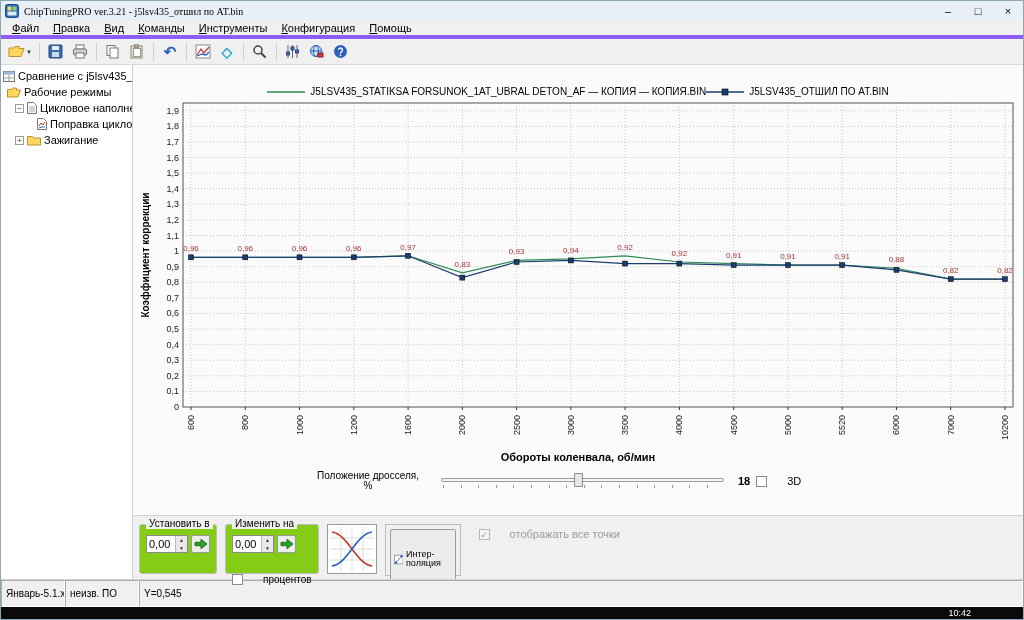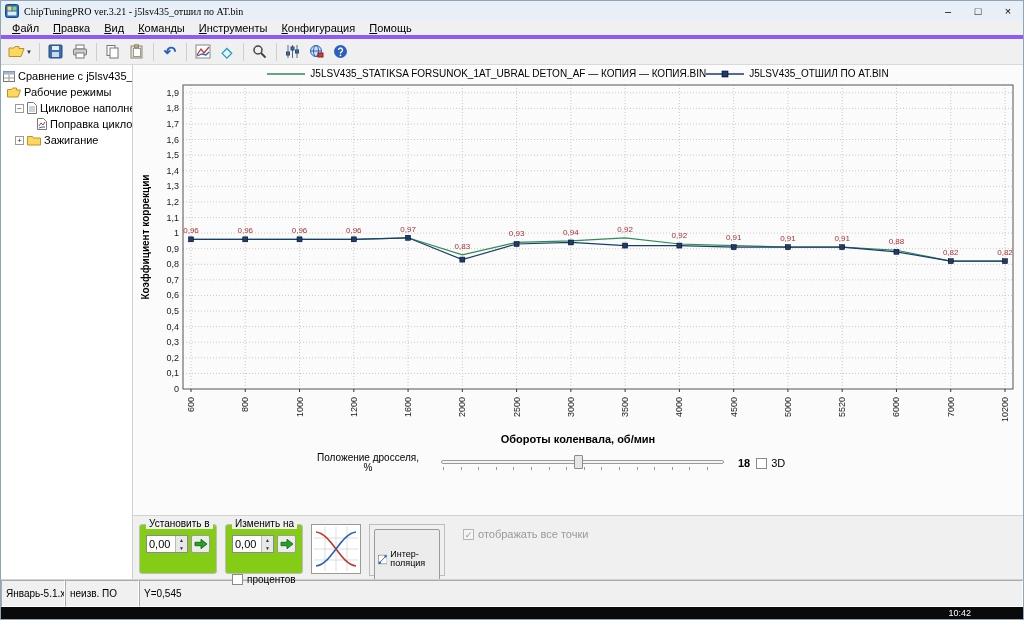--- a/index.html
+++ b/index.html
@@ -33,37 +33,37 @@
   .tree-row { display:flex; align-items:center; height:16px; white-space:nowrap; overflow:hidden; cursor:default; }
   .tree-row .lbl { overflow:hidden; text-overflow:clip; }
   .expander { width:9px; height:9px; border:1px solid #9a9a9a; background:#fff; font-size:8px; line-height:7px; text-align:center; margin-right:3px; flex:0 0 auto; color:#333; }
   .tree-ico { margin-right:3px; flex:0 0 auto; }
 
   .main { flex:1 1 auto; display:flex; flex-direction:column; background:#fbfbfb; min-width:0; }
 
   
   .chart-region { flex:1 1 auto; background:#fbfbfb; overflow:hidden; }
   .chart-title { text-align:center; font-weight:bold; font-size:11px; margin-top:8px; color:#1a1a1a; }
-  .legend { display:flex; justify-content:center; align-items:center; margin-top:3px; font-size:10px; }
+  .legend { display:flex; justify-content:center; align-items:center; margin-top:21px; font-size:10px; }
   .legend-item { display:flex; align-items:center; gap:5px; }
   svg text { font-family:"Liberation Sans", sans-serif; }
   .xaxis-label { text-align:center; font-weight:bold; font-size:11px; margin-top:-2px; }
 
   
   .throttle-row { display:flex; align-items:center; margin-top:8px; padding-left:170px; }
   .throttle-label { text-align:center; line-height:10px; font-size:10px; margin-right:8px; width:130px; }
   .slider { position:relative; width:283px; height:18px; flex:0 0 auto; }
   .slider .groove { position:absolute; left:0; right:0; top:6px; height:4px; background:#f5f5f5; border:1px solid #9a9a9a; border-radius:2px; }
   .slider .ticks { position:absolute; left:2px; right:2px; top:13px; height:3px;
     background:repeating-linear-gradient(90deg,#999 0 1px,transparent 1px 17.6px); }
   .slider .thumb { position:absolute; top:1px; left:47%; width:9px; height:14px; background:#e8e6e2; border:1px solid #8a8a8a; border-radius:1px; }
   .throttle-value { font-weight:bold; margin:0 6px 0 14px; }
 
   
-  .checkbox { display:flex; align-items:center; gap:4px; cursor:default; }
+  .checkbox { display:flex; align-items:center; gap:20px; cursor:default; }
   .cb-box { width:11px; height:11px; border:1px solid #8a8a8a; background:#fff; font-size:9px; line-height:10px; text-align:center; flex:0 0 auto; }
   .checkbox.disabled { color:#9a9a9a; }
   .checkbox.disabled .cb-box { border-color:#b5b5b5; color:#9a9a9a; background:#f4f4f4; }
 
   
   .bottom-panel { flex:0 0 64px; background:#f0f0f0; border-top:1px solid #d2d2d2; display:flex; align-items:flex-start; padding:8px 0 0 6px; gap:8px; }
   .groupbox { position:relative; border:1px solid #bdbdbd; border-radius:3px; height:50px; padding:10px 6px 2px 6px; background:#84cc16; }
   .gb-label { position:absolute; top:-7px; left:6px; background:#f0f0f0; padding:0 3px; font-size:10px; }
   .gb-row { display:flex; align-items:center; gap:3px; }
   .spinbox { display:flex; border:1px solid #8a8a8a; background:#fff; height:18px; }

